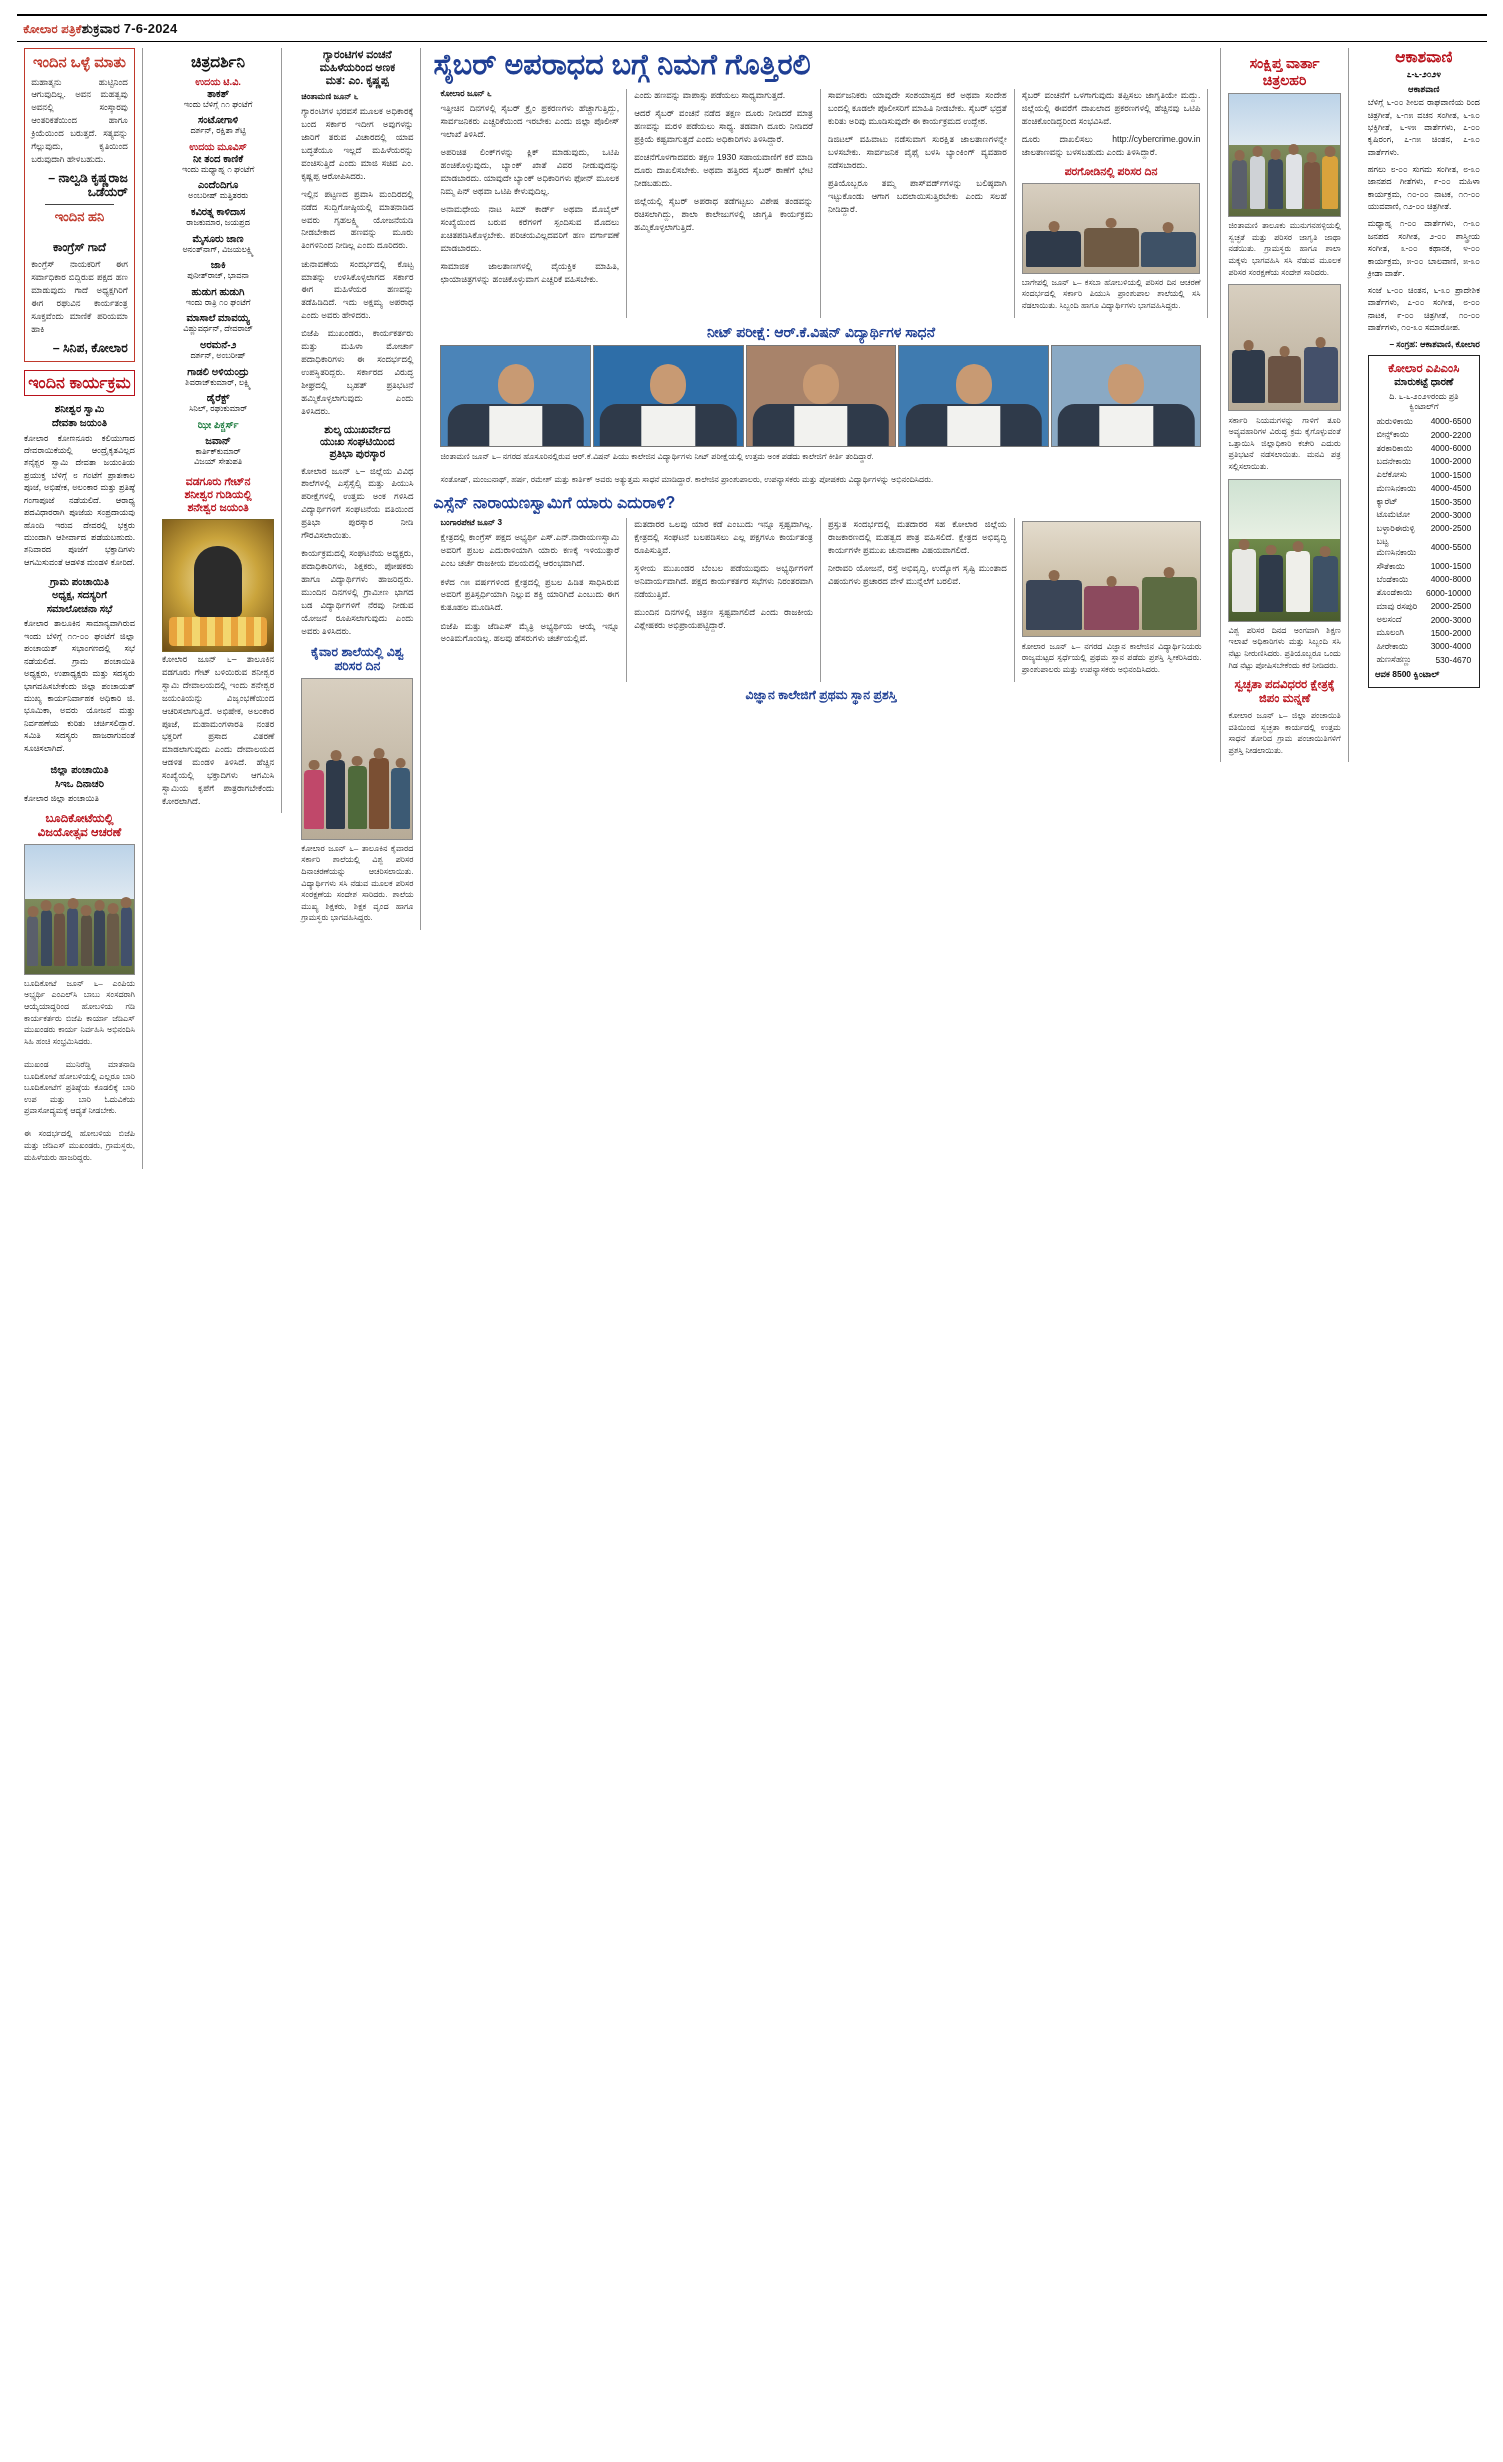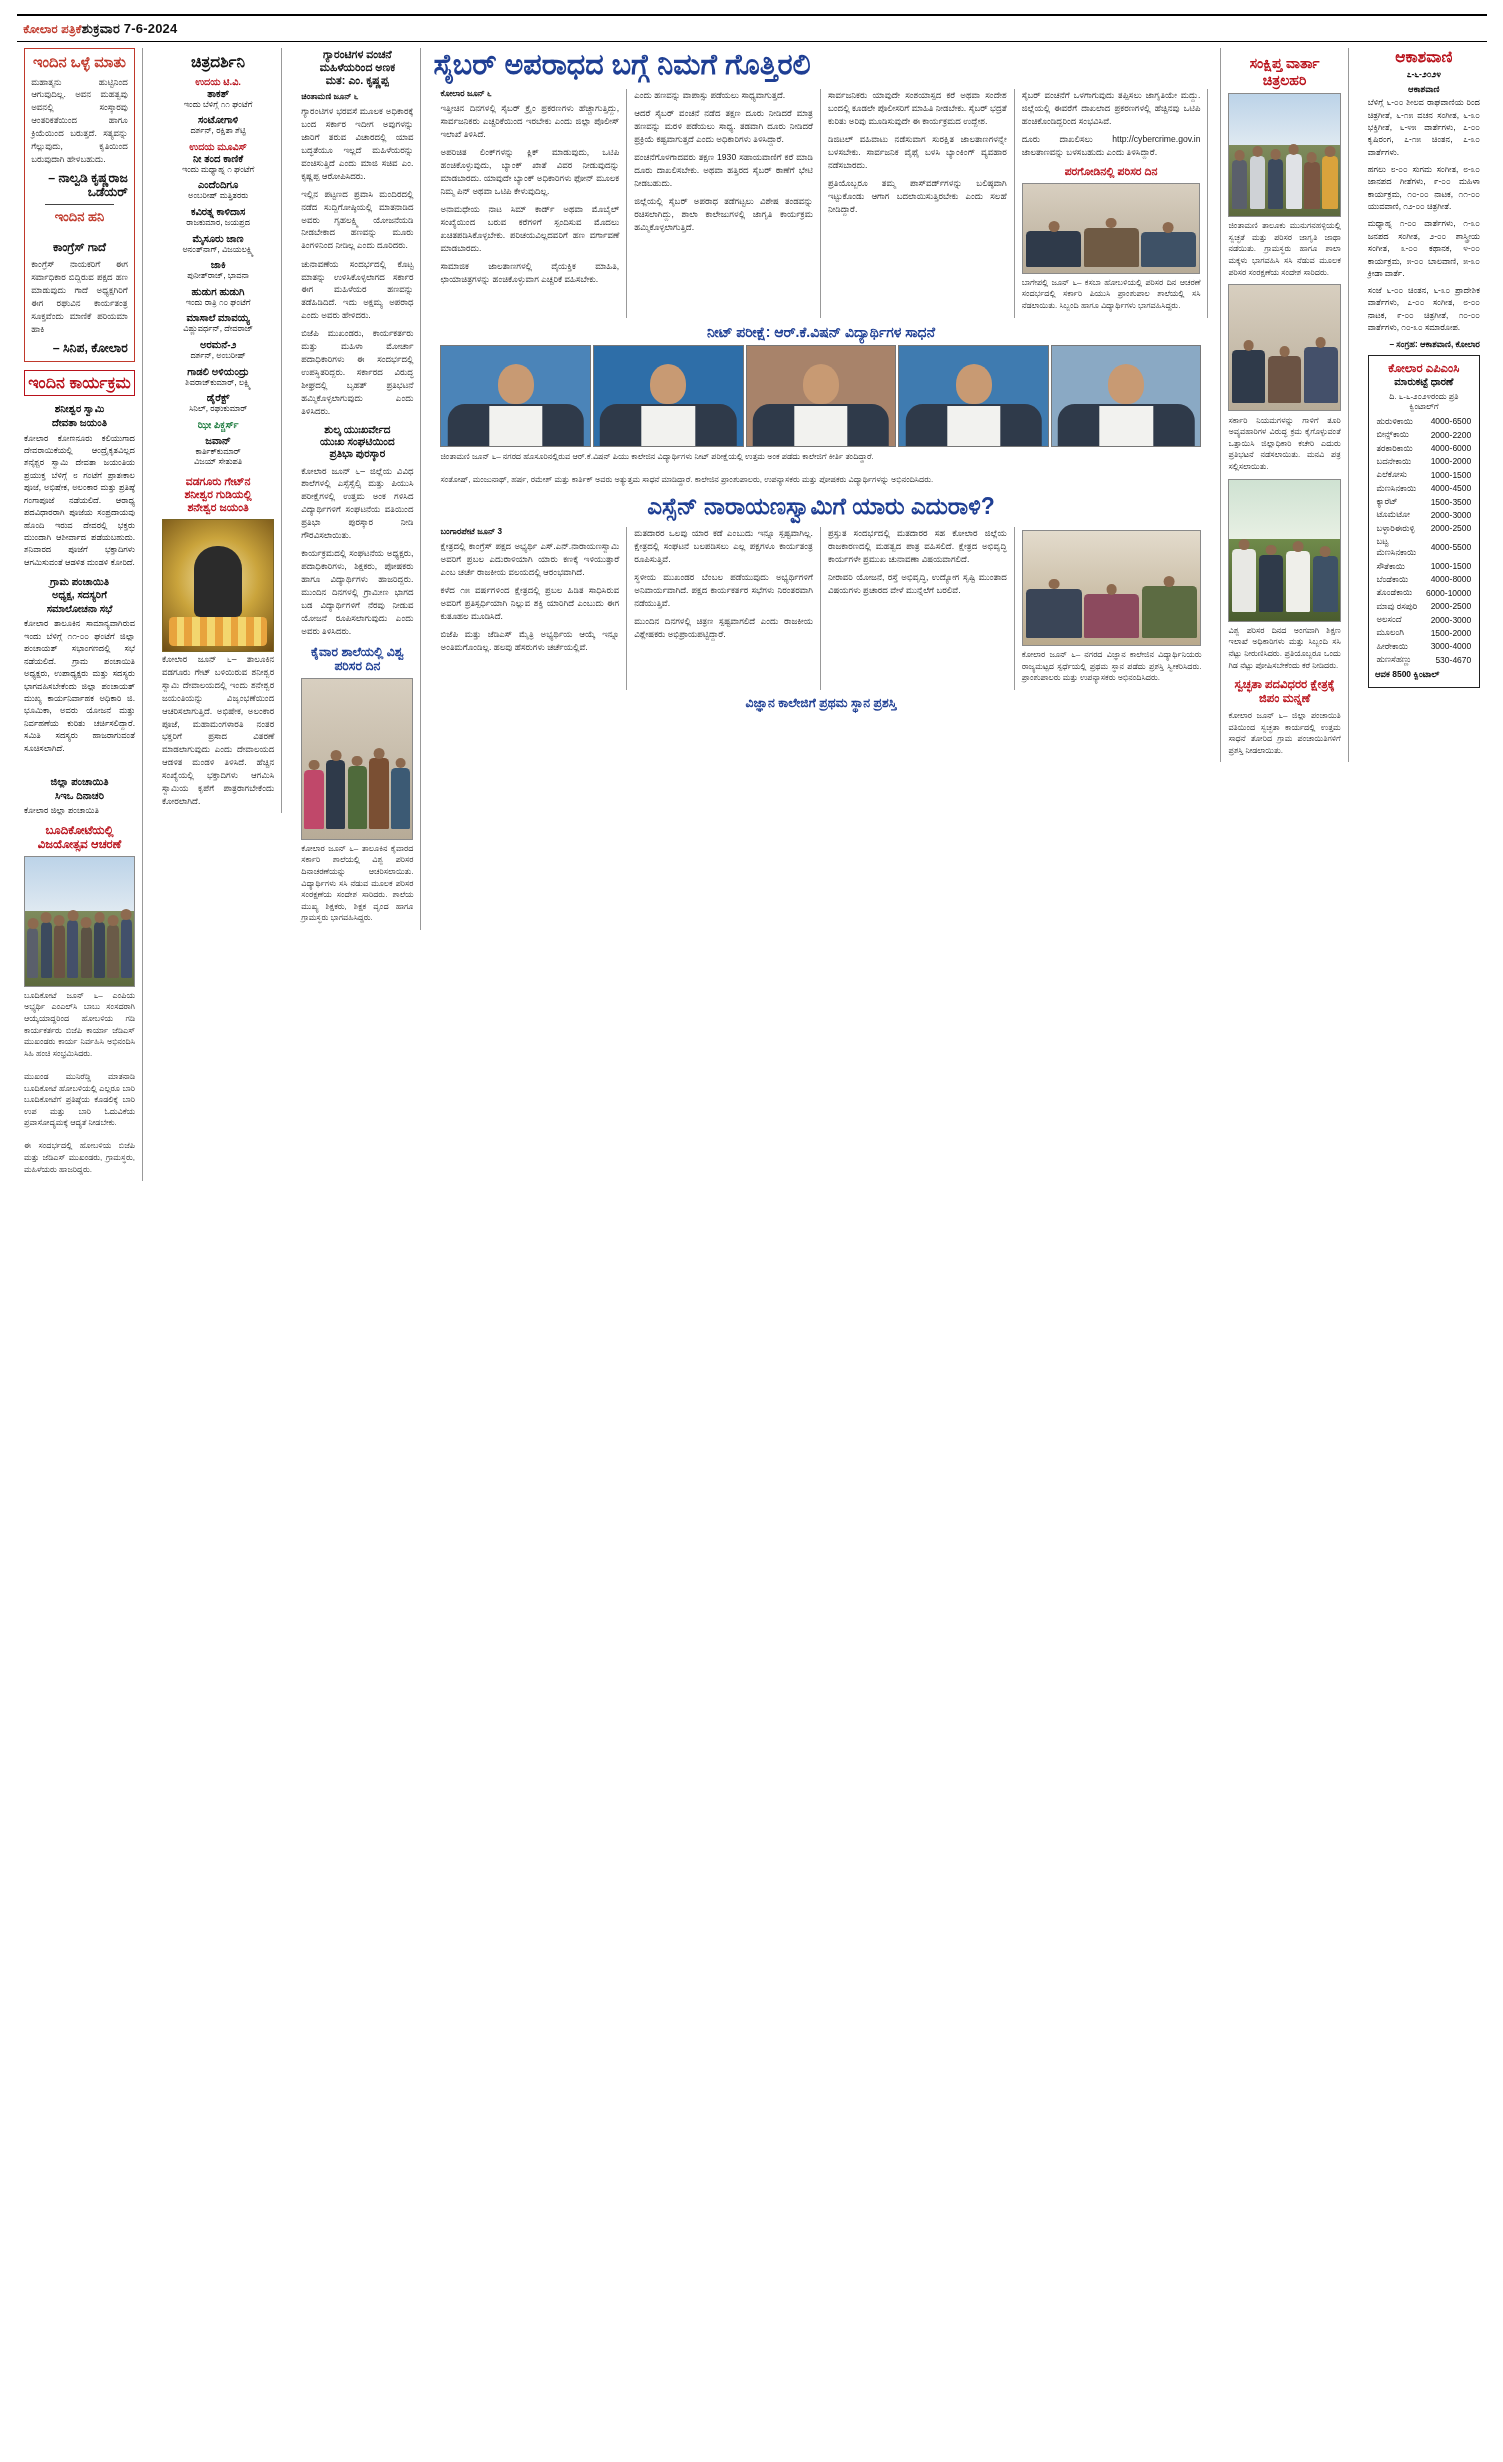--- a/index.html
+++ b/index.html
@@ -77,24 +77,24 @@
   .rule { border: 0; border-top: 0.8px solid #444; margin: 4.6px 14px; }
   .big-headline {
     font-size: 28.6px;
     line-height: 1.15;
     font-weight: bold;
     color: #1f3f94;
     text-align: left;
     margin: 0 0 7.7px 0;
   }
   .mid-headline {
-    font-size: 23px;
+    font-size: 16px;
     font-weight: bold;
     color: #1f3f94;
-    text-align: center;
+    text-align: left;
     margin: 7.7px 0 6.2px 0;
     line-height: 1.2;
   }
   .sec-headline {
     font-size: 15.4px;
     font-weight: bold;
     color: #b9121b;
     text-align: center;
     margin: 6.2px 0 4.6px;
   }
@@ -224,21 +224,21 @@
         <div class="prog-title" style="white-space:pre-line">ಶನೀಶ್ವರ ಸ್ವಾಮಿ
 ದೇವತಾ ಜಯಂತಿ</div>
         <p class="prog-text">ಕೋಲಾರ ಕೋಣನೂರು ಕಲಿಯುಗಾದ ದೇವರಾಯಿಕೆಯಲ್ಲಿ ಆಂದ್ರೈಕೃತವಿಲ್ಲದ ಶನೈಶ್ಚರ ಸ್ವಾಮಿ ದೇವತಾ ಜಯಂತಿಯ ಪ್ರಯುಕ್ತ ಬೆಳಿಗ್ಗೆ ೮ ಗಂಟೆಗೆ ಪ್ರಾತಃಕಾಲ ಪೂಜೆ, ಅಭಿಷೇಕ, ಅಲಂಕಾರ ಮತ್ತು ಪ್ರತಿಷ್ಠೆ ಗಂಗಾಪೂಜೆ ನಡೆಯಲಿದೆ. ಆರಾಧ್ಯ ಪದವಿಧಾರರಾಗಿ ಪೂಜೆಯ ಸಂಪ್ರದಾಯವು ಹೊಂದಿ ಇರುವ ದೇವರಲ್ಲಿ ಭಕ್ತರು ಮುಂದಾಗಿ ಆಶೀರ್ವಾದ ಪಡೆಯಬಹುದು. ಶನಿವಾರದ ಪೂಜೆಗೆ ಭಕ್ತಾದಿಗಳು ಆಗಮಿಸುವಂತೆ ಆಡಳಿತ ಮಂಡಳಿ ಕೋರಿದೆ.</p>
       </div>
 
       <div class="prog-item">
         <div class="prog-title" style="white-space:pre-line">ಗ್ರಾಮ ಪಂಚಾಯಿತಿ
 ಅಧ್ಯಕ್ಷ, ಸದಸ್ಯರಿಗೆ
 ಸಮಾಲೋಚನಾ ಸಭೆ</div>
         <p class="prog-text">ಕೋಲಾರ ತಾಲೂಕಿನ ಸಾಮಾನ್ಯವಾಗಿರುವ ಇಂದು ಬೆಳಿಗ್ಗೆ ೧೧-೦೦ ಘಂಟೆಗೆ ಜಿಲ್ಲಾ ಪಂಚಾಯತ್ ಸಭಾಂಗಣದಲ್ಲಿ ಸಭೆ ನಡೆಯಲಿದೆ. ಗ್ರಾಮ ಪಂಚಾಯಿತಿ ಅಧ್ಯಕ್ಷರು, ಉಪಾಧ್ಯಕ್ಷರು ಮತ್ತು ಸದಸ್ಯರು ಭಾಗವಹಿಸಬೇಕೆಂದು ಜಿಲ್ಲಾ ಪಂಚಾಯತ್ ಮುಖ್ಯ ಕಾರ್ಯನಿರ್ವಾಹಕ ಅಧಿಕಾರಿ ಜಿ. ಭೂಮಿಕಾ, ಅವರು ಯೋಜನೆ ಮತ್ತು ನಿರ್ವಹಣೆಯ ಕುರಿತು ಚರ್ಚಿಸಲಿದ್ದಾರೆ. ಸಮಿತಿ ಸದಸ್ಯರು ಹಾಜರಾಗುವಂತೆ ಸೂಚಿಸಲಾಗಿದೆ.</p>
-        <div class="prog-title" style="white-space:pre-line;margin-top:21px">ಜಿಲ್ಲಾ ಪಂಚಾಯಿತಿ
+        <div class="prog-title" style="white-space:pre-line;margin-top:9px">ಜಿಲ್ಲಾ ಪಂಚಾಯಿತಿ
 ಸಿಇಒ ದಿನಾಚರಿ</div>
         <p class="prog-text">ಕೋಲಾರ ಜಿಲ್ಲಾ ಪಂಚಾಯಿತಿ</p>
       </div>
 
       <div class="sec-headline" style="font-size:11.6px">ಬೂದಿಕೋಟೆಯಲ್ಲಿ ವಿಜಯೋತ್ಸವ ಆಚರಣೆ</div>
       <div class="photo" style="height:131px">
         <div class="sky"></div>
           <div class="ground"></div>
         <div class="people">
           <div class="person" style="height:62%"></div>

